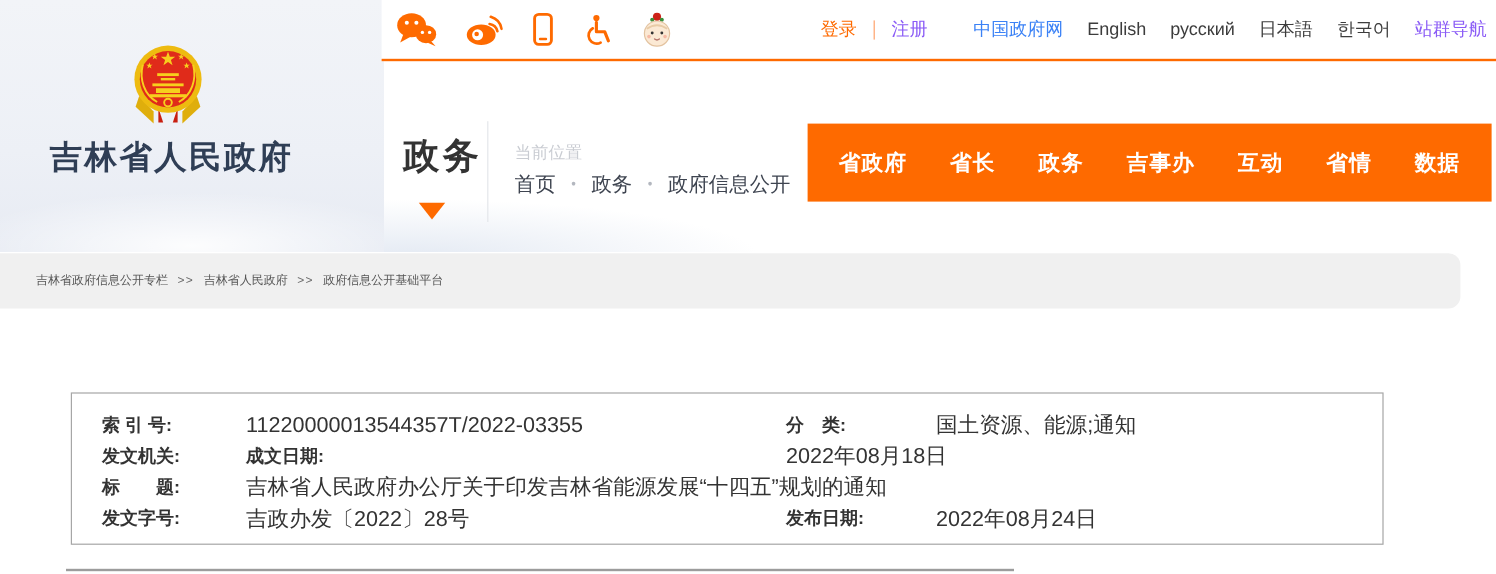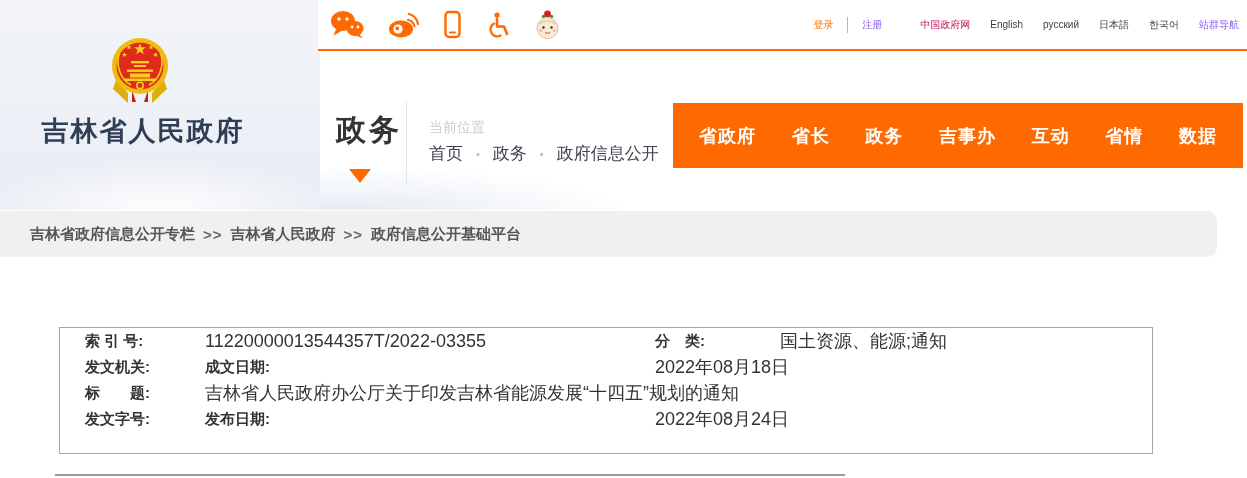--- a/index.html
+++ b/index.html
@@ -40,26 +40,26 @@
   
   #topbar {
     position:absolute; left:318px; top:0; width:929px; height:51px;
     border-bottom:2px solid #fe6a00; background:#ffffff;
     display:flex; align-items:center;
   }
   #topbar-icons { display:flex; align-items:center; gap:24px; padding-left:12px; }
   .tb-icon { display:inline-flex; align-items:center; justify-content:center; cursor:pointer; }
   #topbar-links {
     margin-left:auto; display:flex; align-items:center; gap:20px;
-    padding-right:8px; font-size:10px; color:#3c3c3c;
+    padding-right:8px; font-size:15px; color:#3c3c3c;
   }
   .tb-link { cursor:pointer; white-space:nowrap; }
   .tb-link.orange { color:#fe6a00; }
   .tb-link.orange-lite { color:#8b5cf6; }
-  .tb-link.red-orange { color:#be185d; }
+  .tb-link.red-orange { color:#3b82f6; }
   #login-divider { width:1px; height:16px; background:#ffa26b; margin:0 -6px; }
 
   
   #section-title {
     position:absolute; left:336px; top:110px;
     font-size:30px; font-weight:bold; color:#333333; letter-spacing:3px;
   }
   #section-triangle {
     position:absolute; left:349px; top:169px; width:0; height:0;
     border-left:11px solid transparent; border-right:11px solid transparent;
@@ -87,29 +87,29 @@
   .nav-item {
     color:#ffffff; font-size:18px; font-weight:bold; letter-spacing:1px;
     cursor:pointer; white-space:nowrap;
   }
 
   
   #path-bar {
     position:absolute; left:0; top:211px; width:1217px; height:46px;
     background:#f0f0f0; border-radius:0 10px 10px 0;
     display:flex; align-items:center; padding-left:30px;
-    font-size:15px; color:#555555;font-weight:bold;
+    font-size:10px; color:#555555;
   }
   .path-item { cursor:pointer; }
   .path-sep { margin:0 8px; color:#666666; letter-spacing:1px; }
 
   
   #doc-table {
     position:absolute; left:59px; top:327px; width:1094px; height:127px;
-    border:1px solid #a6a6a6; background:#ffffff; 
+    border:1px solid #a6a6a6; background:#ffffff; padding-top:13px;
   }
   .doc-row {
     display:grid; grid-template-columns:25px 120px 450px 125px 1fr;
     height:26px; align-items:center; white-space:nowrap;
   }
   .doc-label { font-size:15px; font-weight:bold; color:#333333; }
   .doc-value { font-size:18px; color:#333333; }
 
   
   #bottom-divider {
@@ -264,20 +264,21 @@
     <div class="doc-row">
       <span></span>
       <span class="doc-label">标　　题:</span>
       <span class="doc-value">吉林省人民政府办公厅关于印发吉林省能源发展“十四五”规划的通知</span>
       <span class="doc-label"></span>
       <span class="doc-value"></span>
     </div>
     <div class="doc-row">
       <span></span>
       <span class="doc-label">发文字号:</span>
+      <span class="doc-value">吉政办发〔2022〕28号</span>
       <span class="doc-label">发布日期:</span>
       <span class="doc-value">2022年08月24日</span>
     </div>
   </div>
 
   <div id="bottom-divider"></div>
 
 </div>
 
 </body></html>

